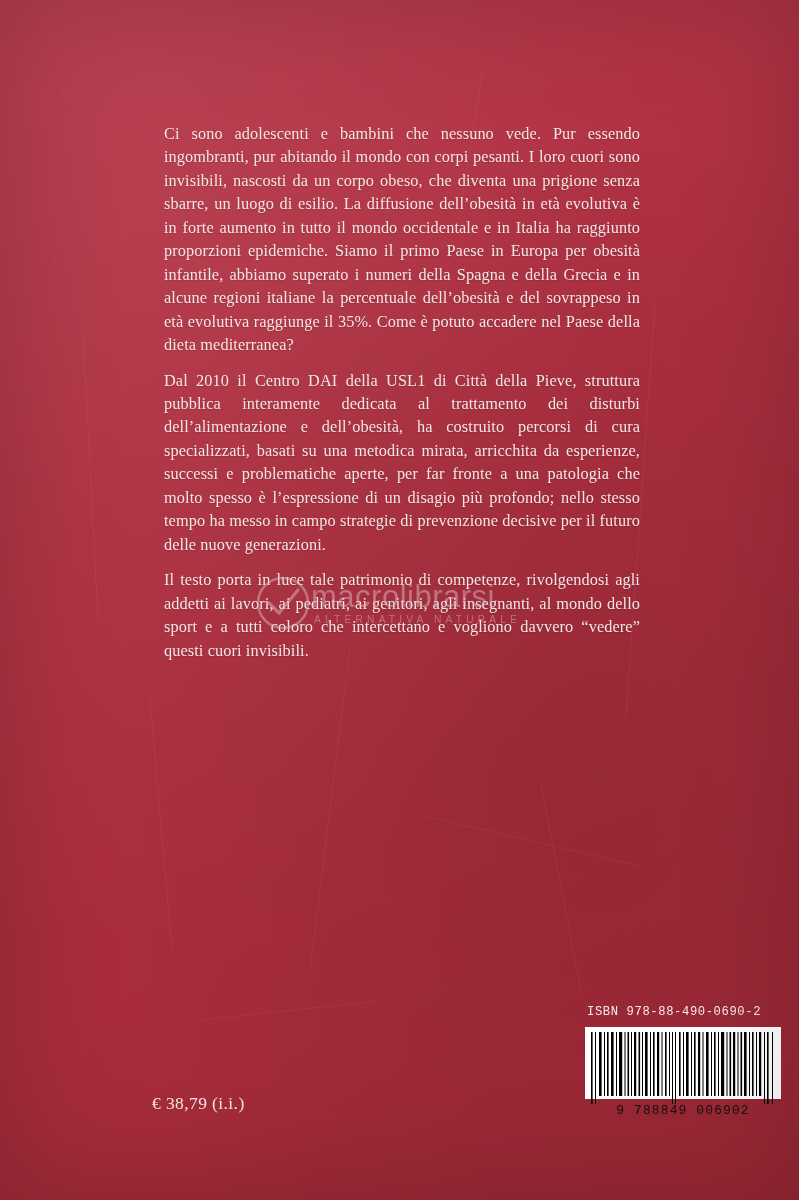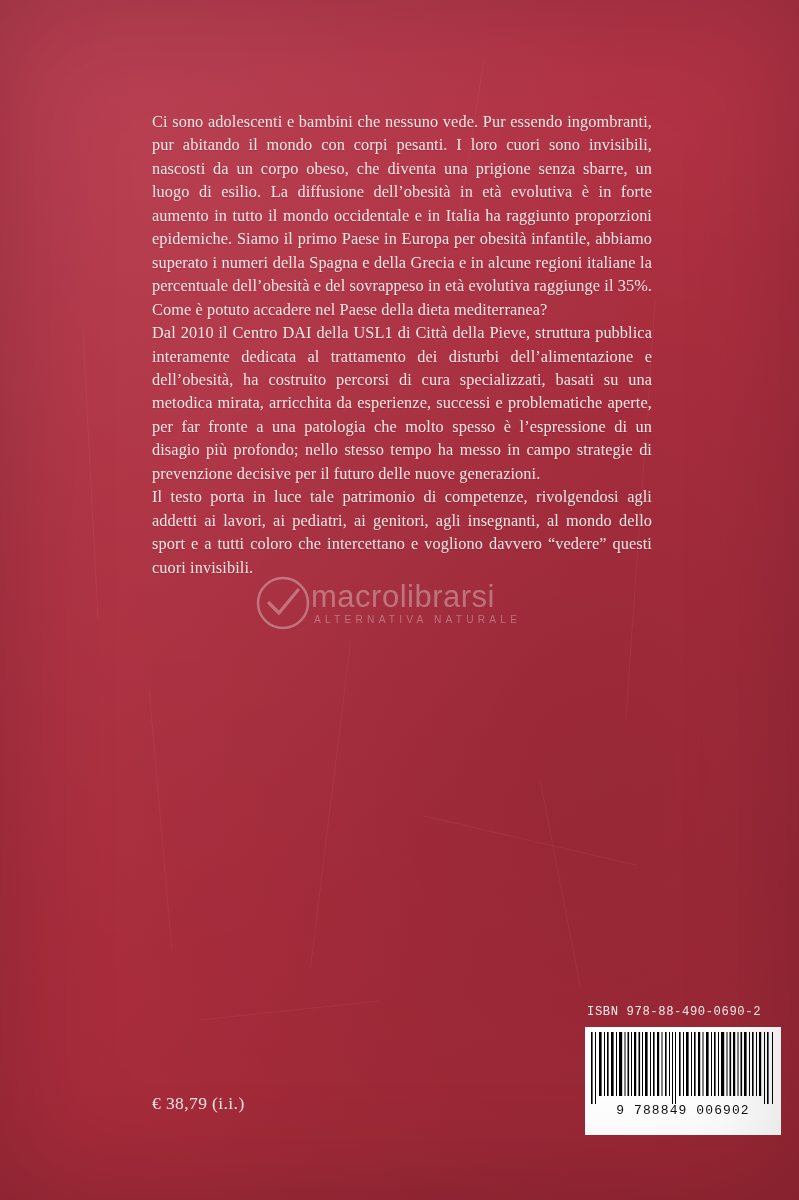--- a/index.html
+++ b/index.html
@@ -42,21 +42,21 @@
     width: 500px;
     color: #f3e7e6;
     font-size: 16.3px;
     line-height: 1.44;
     text-align: justify;
     text-justify: inter-word;
     letter-spacing: 0.1px;
     text-shadow: 0 1px 1px rgba(0,0,0,0.15);
   }
   .blurb p {
-    margin: 0;
+    margin: 12px;
   }
 
   
   .watermark {
     position: absolute;
     left: 255px;
     top: 568px;
     width: 300px;
     height: 70px;
     display: flex;
@@ -111,21 +111,21 @@
   .isbn-text {
     font-family: "Liberation Mono", monospace;
     font-size: 12.2px;
     color: #f5eceb;
     letter-spacing: 0.6px;
     margin-bottom: 8px;
     padding-left: 2px;
   }
   .barcode-box {
     width: 196px;
-    height: 108px;
+    height: 72px;
     background: #ffffff;
     padding: 5px 4px 2px 4px;
     box-sizing: border-box;
     position: relative;
   }
   .bars {
     width: 100%;
     height: 72px;
     display: block;
   }

